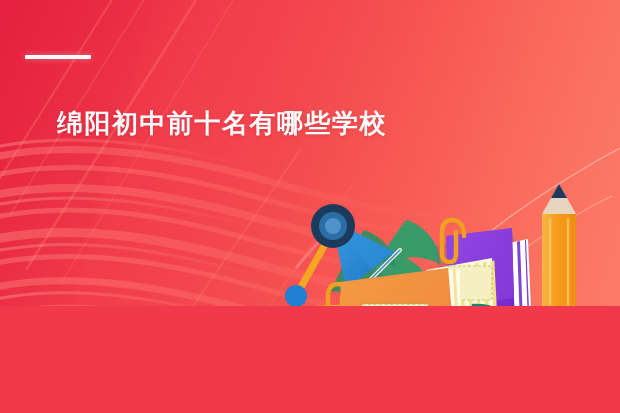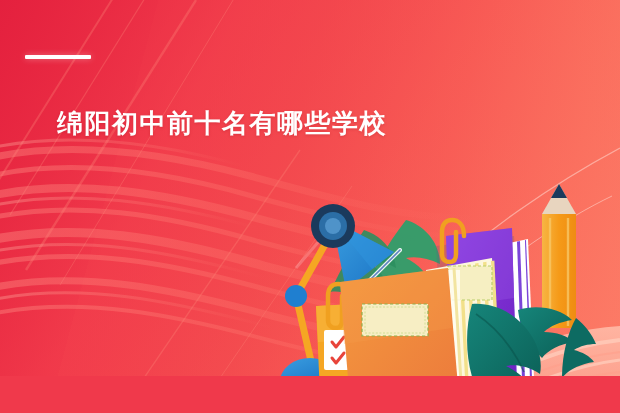--- a/index.html
+++ b/index.html
@@ -3,21 +3,21 @@
 <meta charset="utf-8">
 <title>绵阳初中前十名有哪些学校</title>
 <style>
   html,body{margin:0;padding:0;}
   body{
     width:620px;height:413px;overflow:hidden;
     font-family:"Liberation Sans","DejaVu Sans",sans-serif;
     background:#f0394b;
   }
   .banner{
-    position:relative;width:620px;height:376px;overflow:hidden;
+    position:relative;width:620px;height:306px;overflow:hidden;
   }
   
   .bg-base{
     position:absolute;inset:0;
     background:linear-gradient(105deg,
         #e8273f 0%,
         #f0394b 22%,
         #f6475068 0%,
         #f34a4e 46%,
         #f85a55 68%,

